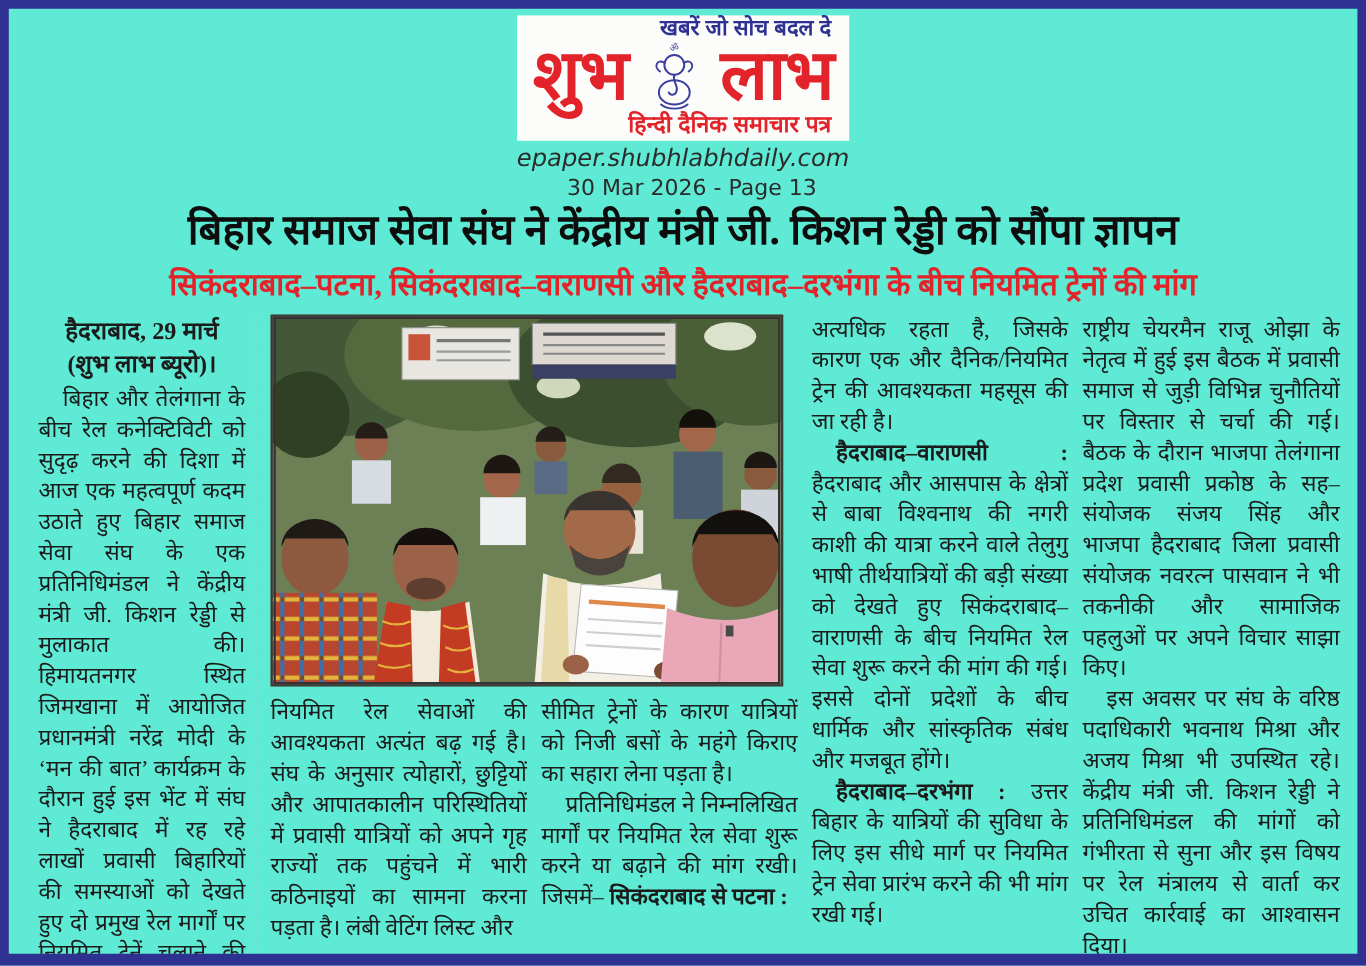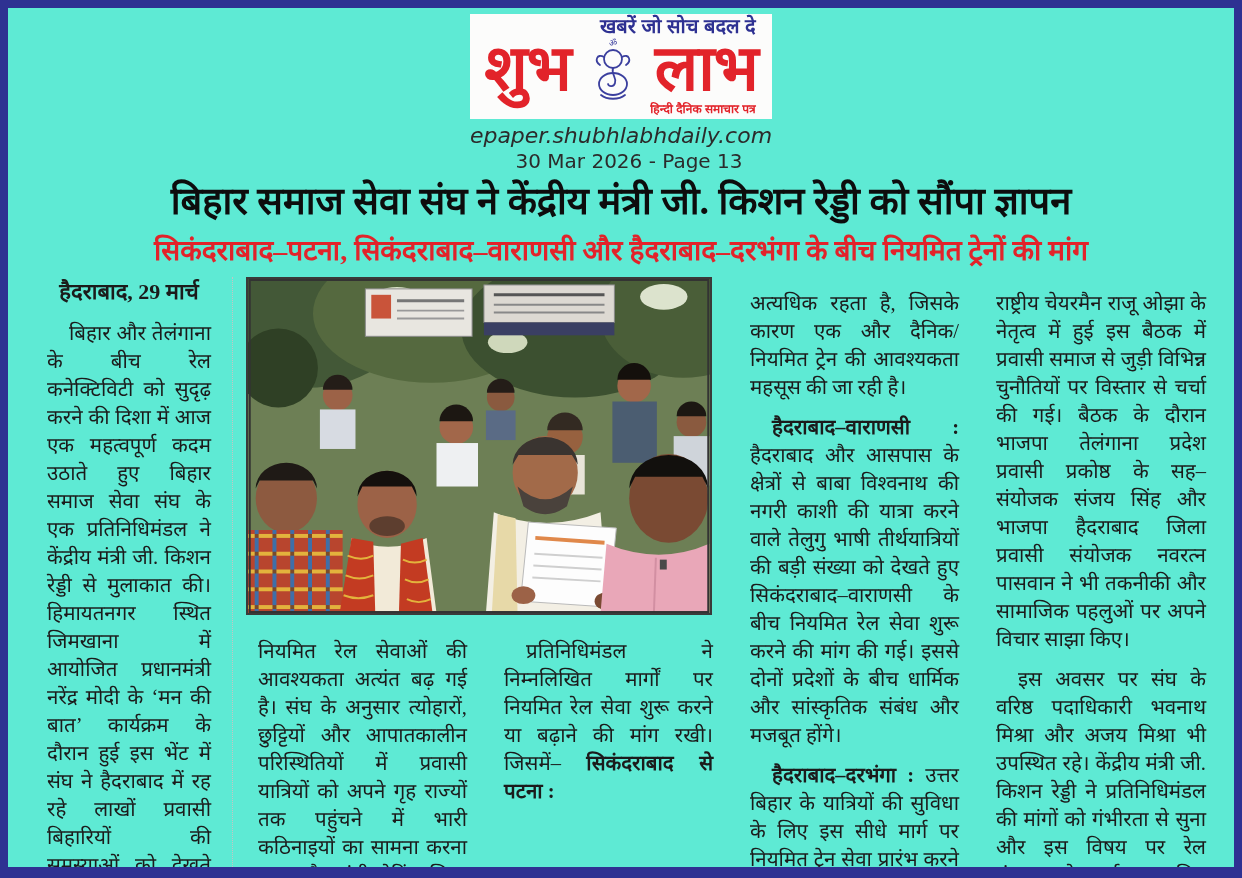--- a/index.html
+++ b/index.html
@@ -37,21 +37,21 @@
     font-size:64px;
     color:#e2232a;
     letter-spacing:-1px;
     line-height:0.95;
   }
   .ganesha{ width:52px;height:64px; flex:0 0 auto; }
   .logo-sub{
     text-align:right;
     font-family:"Liberation Sans","DejaVu Sans",sans-serif;
     font-weight:bold;
-    font-size:12px;
+    font-size:21px;
     color:#e2232a;
     margin-top:2px;
     padding-right:2px;
   }
   .site-url{
     font-family:"DejaVu Sans","Liberation Sans",sans-serif;
     font-size:22px; color:#2b2b2b; margin-top:4px;font-style:italic;
   }
   .page-dateline{
     font-family:"DejaVu Sans","Liberation Sans",sans-serif;
@@ -77,21 +77,21 @@
   }
   
   .article{
     display:grid;
     grid-template-columns:198px 233px 233px 233px 234px;
     grid-template-rows:348px auto;
     column-gap:13px;
     padding:10px 16px 0 27px;
   }
   .col{ text-align:justify; font-size:20.5px; line-height:28px; }
-  .col p{ margin:12px; }
+  .col p{ margin:0; }
   .col p.indent{ text-indent:22px; }
   .col1{ grid-column:1; grid-row:1 / 3; border-right:1px dotted #c4c4c4; padding-right:9px; }
   .photo-wrap{ grid-column:2 / 4; grid-row:1; }
   .col2{ grid-column:2; grid-row:2; }
   .col3{ grid-column:3; grid-row:2; }
   .col4{ grid-column:4; grid-row:1 / 3; }
   .col5{ grid-column:5; grid-row:1 / 3; }
   .dateline{
     text-align:center; font-weight:700; font-size:22px; line-height:30px;
     margin-bottom:3px;
@@ -137,20 +137,21 @@
   </div>
 
   <div class="headline">बिहार समाज सेवा संघ ने केंद्रीय मंत्री जी. किशन रेड्डी को सौंपा ज्ञापन</div>
   <div class="subheadline">सिकंदराबाद–पटना, सिकंदराबाद–वाराणसी और हैदराबाद–दरभंगा के बीच नियमित ट्रेनों की मांग</div>
 
   <div class="article">
 
     <div class="col col1">
       <div class="dateline">
         <div>हैदराबाद, 29 मार्च</div>
+        <div>(शुभ लाभ ब्यूरो)।</div>
       </div>
       <div>
           <p class="indent"><span>बिहार और तेलंगाना के बीच रेल कनेक्टिविटी को सुदृढ़ करने की दिशा में आज एक महत्वपूर्ण कदम उठाते हुए बिहार समाज सेवा संघ के एक प्रतिनिधिमंडल ने केंद्रीय मंत्री जी. किशन रेड्डी से मुलाकात की। हिमायतनगर स्थित जिमखाना में आयोजित प्रधानमंत्री नरेंद्र मोदी के ‘मन की बात’ कार्यक्रम के दौरान हुई इस भेंट में संघ ने हैदराबाद में रह रहे लाखों प्रवासी बिहारियों की समस्याओं को देखते हुए दो प्रमुख रेल मार्गों पर नियमित ट्रेनें चलाने की मांग का ज्ञापन सौंपा।</span></p>
         </div>
     </div>
 
     <figure class="photo-wrap" style="margin:0">
       <div class="photo-frame">
         <svg viewBox="0 0 466 338" width="462" height="334">
           <defs>
@@ -245,20 +246,21 @@
     </figure>
 
     <div class="col col2">
       <div>
           <p><span>नियमित रेल सेवाओं की आवश्यकता अत्यंत बढ़ गई है। संघ के अनुसार त्योहारों, छुट्टियों और आपातकालीन परिस्थितियों में प्रवासी यात्रियों को अपने गृह राज्यों तक पहुंचने में भारी कठिनाइयों का सामना करना पड़ता है। लंबी वेटिंग लिस्ट और</span></p>
         </div>
     </div>
 
     <div class="col col3">
       <div>
+          <p><span>सीमित ट्रेनों के कारण यात्रियों को निजी बसों के महंगे किराए का सहारा लेना पड़ता है।</span></p>
           <p class="indent"><span>प्रतिनिधिमंडल ने निम्नलिखित मार्गों पर नियमित रेल सेवा शुरू करने या बढ़ाने की मांग रखी। जिसमें– </span><b>सिकंदराबाद से पटना :</b></p>
         </div>
     </div>
 
     <div class="col col4">
       <div>
           <p><span>अत्यधिक रहता है, जिसके कारण एक और दैनिक/नियमित ट्रेन की आवश्यकता महसूस की जा रही है।</span></p>
           <p class="indent"><b>हैदराबाद–वाराणसी :</b><span> हैदराबाद और आसपास के क्षेत्रों से बाबा विश्वनाथ की नगरी काशी की यात्रा करने वाले तेलुगु भाषी तीर्थयात्रियों की बड़ी संख्या को देखते हुए सिकंदराबाद–वाराणसी के बीच नियमित रेल सेवा शुरू करने की मांग की गई। इससे दोनों प्रदेशों के बीच धार्मिक और सांस्कृतिक संबंध और मजबूत होंगे।</span></p>
           <p class="indent"><b>हैदराबाद–दरभंगा :</b><span> उत्तर बिहार के यात्रियों की सुविधा के लिए इस सीधे मार्ग पर नियमित ट्रेन सेवा प्रारंभ करने की भी मांग रखी गई।</span></p>
         </div>

